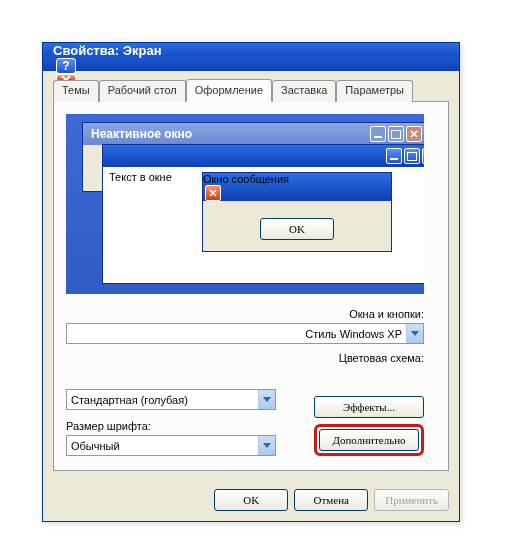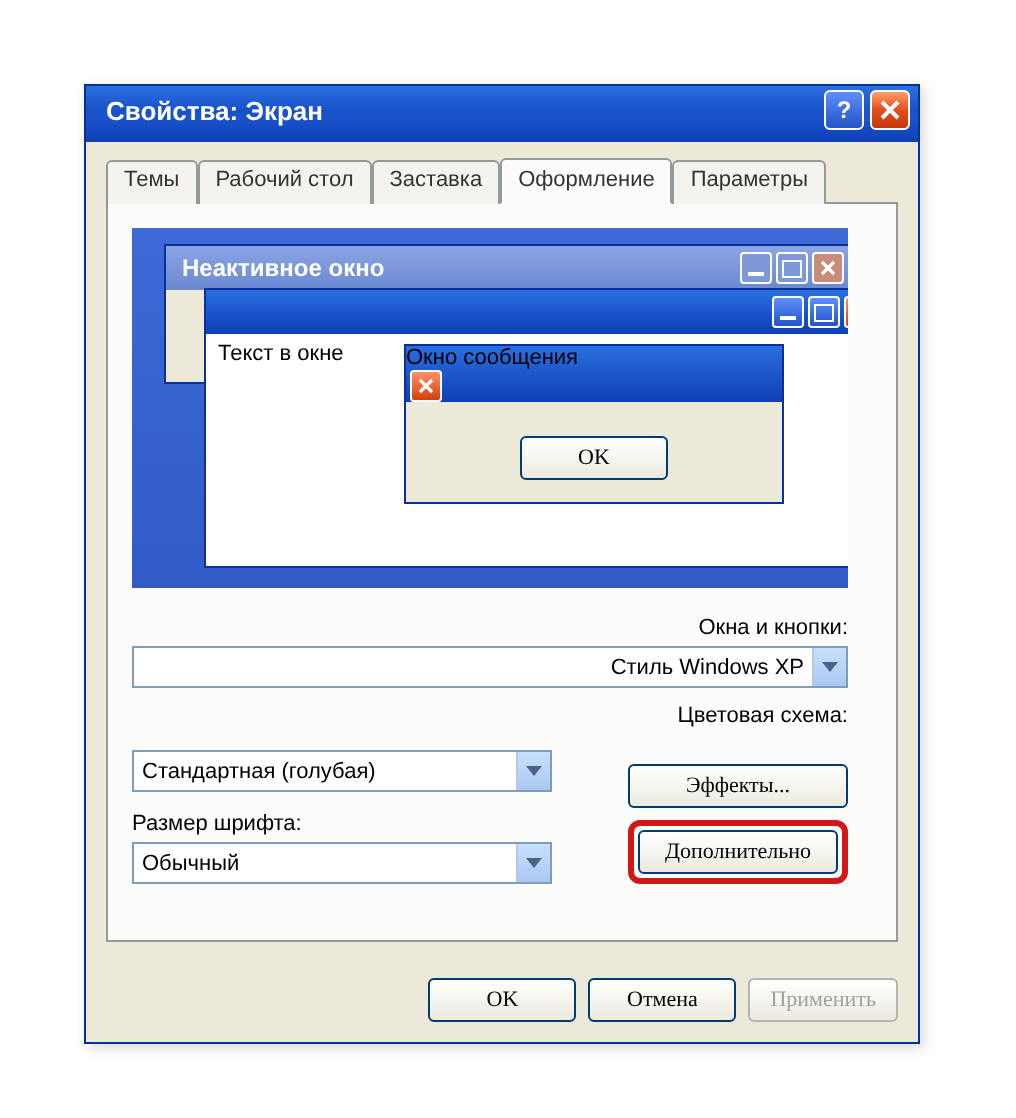--- a/index.html
+++ b/index.html
@@ -21,25 +21,25 @@
     border: 1px solid #003399;
     background: #ece9d8;
     display: flex;
     flex-direction: column;
     box-shadow: 2px 2px 6px rgba(0,0,0,0.15);
   }
   .titlebar {
     height: 28px;
     background: linear-gradient(to bottom, #2a6fe0 0%, #1851c7 45%, #1a54cd 55%, #0f3fb4 100%);
     display: flex;
-    align-items: center;
     padding: 0 4px 4px 10px;
     color: #fff;
     font-weight: bold;
     font-size: 13px;
+    flex-direction: column;
   }
   .titlebar .spacer { flex: 1; }
   .tbtn {
     width: 20px; height: 20px;
     margin-left: 3px;
     background: linear-gradient(to bottom, #5d8fff, #2353c6);
     border: 1px solid #fff;
     border-radius: 3px;
     display: flex; align-items: center; justify-content: center;
     color: #fff;
@@ -226,22 +226,22 @@
       <svg width="10" height="10" viewBox="0 0 10 10">
           <path d="M1 1 L9 9 M9 1 L1 9" stroke="#fff" stroke-width="2"></path>
         </svg>
     </div>
   </div>
 
   <div class="body">
     <div class="tabs-row">
       <div class="tab">Темы</div>
       <div class="tab">Рабочий стол</div>
+      <div class="tab active">Оформление</div>
       <div class="tab">Заставка</div>
-      <div class="tab active">Оформление</div>
       <div class="tab">Параметры</div>
     </div>
 
     <div class="tab-panel">
 
       <div class="preview-area">
         <div class="win inactive">
           <div class="wtitle">
             <span>Неактивное окно</span>
             <span class="spacer"></span>
@@ -290,21 +290,21 @@
           <div class="arr"></div>
         </div>
       </div>
 
       <div class="field-row">
         <label>Цветовая схема:</label>
       </div>
 
       <div class="controls-grid">
         <div>
-          <div class="combo" style="width:210px;margin-bottom:10px;">
+          <div class="combo" style="width:210px;margin-bottom:10px;margin-top:14px;">
             <span class="val">Стандартная (голубая)</span>
             <div class="arr"></div>
           </div>
           <label style="display:block;margin-bottom:3px;">Размер шрифта:</label>
           <div class="combo" style="width:210px;">
             <span class="val">Обычный</span>
             <div class="arr"></div>
           </div>
         </div>
         <div class="side-btns">

